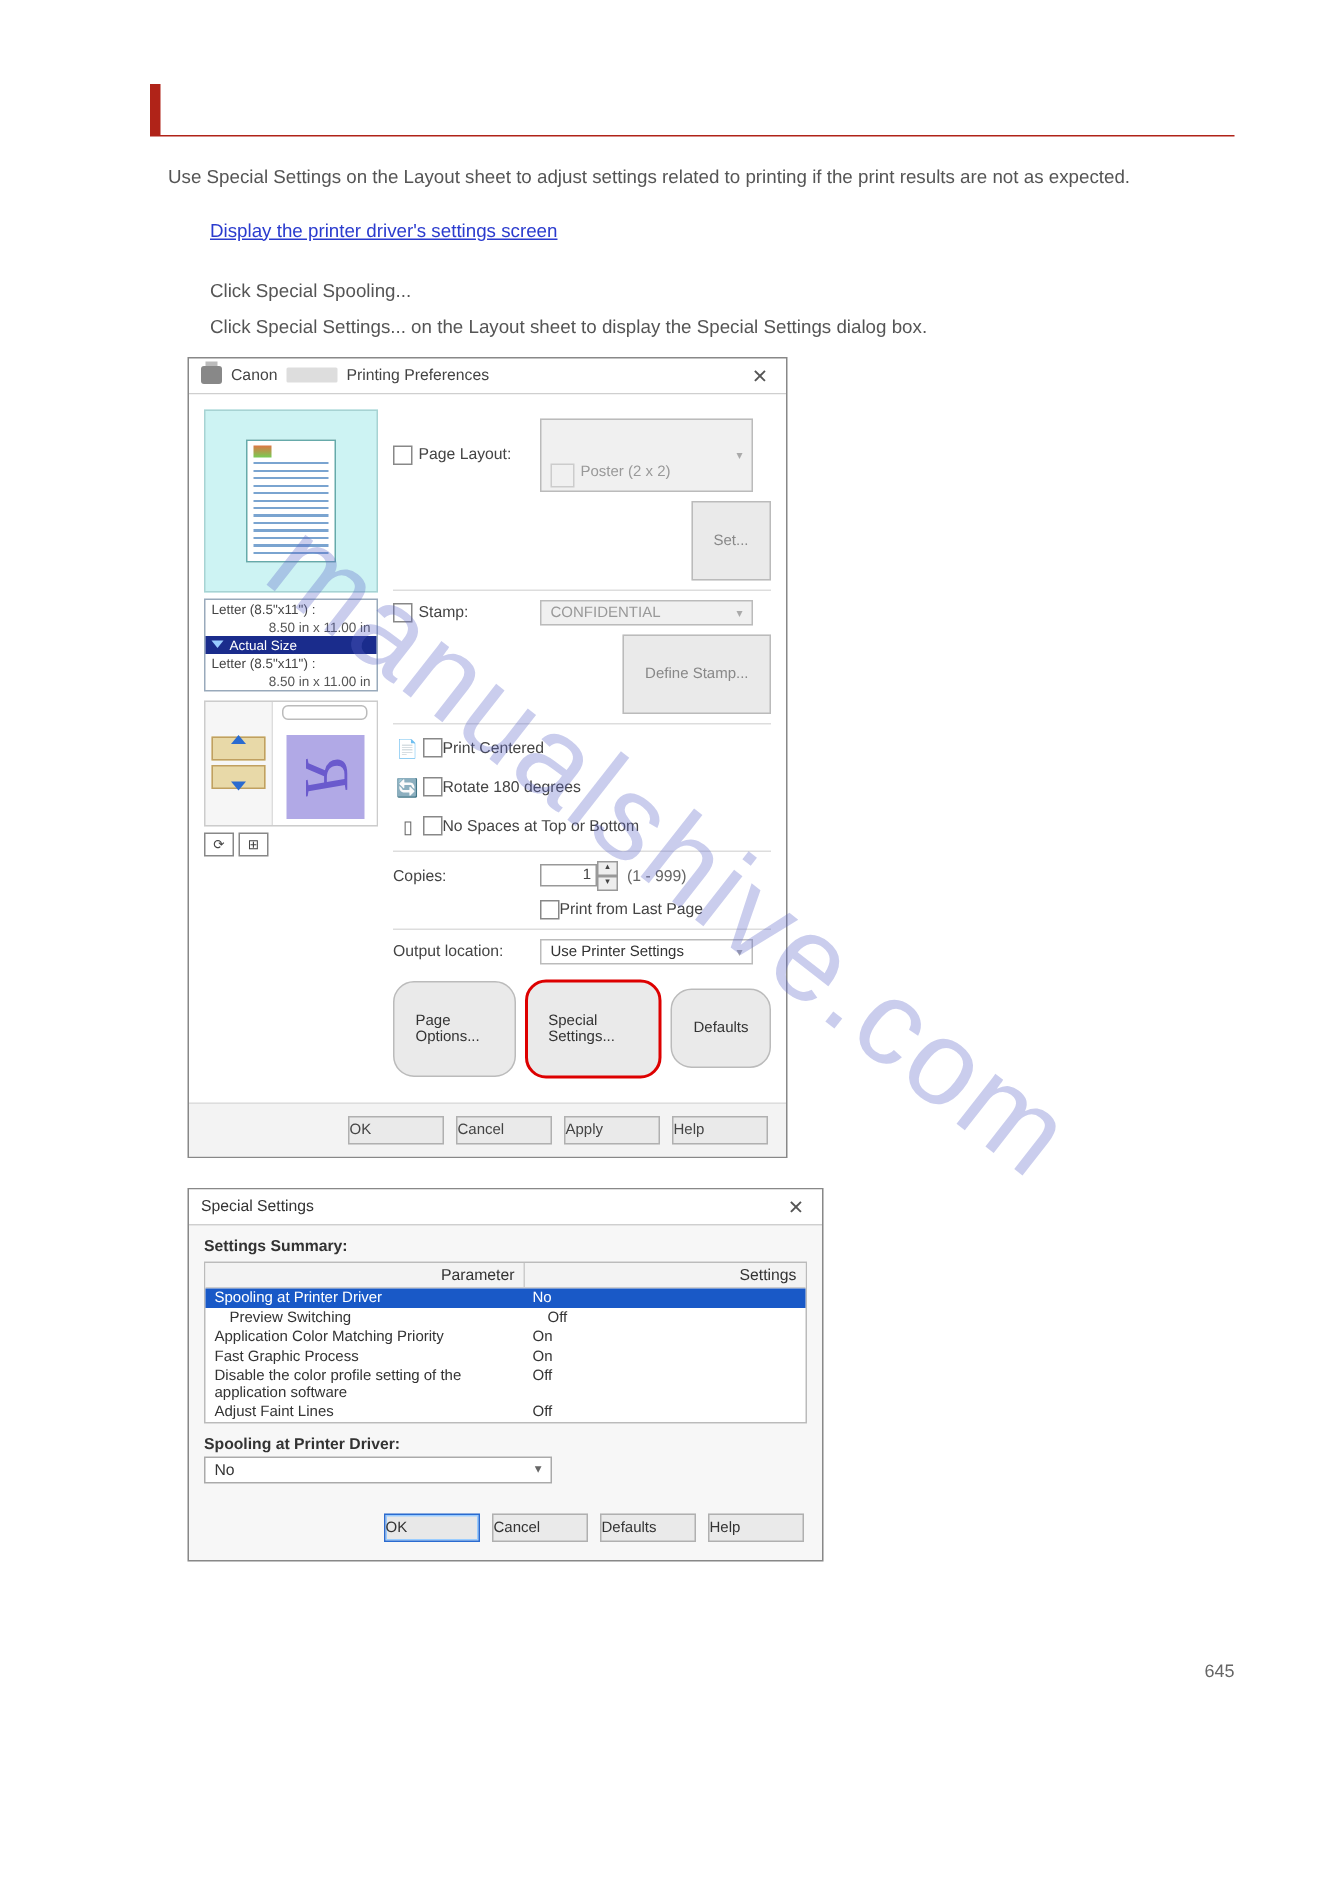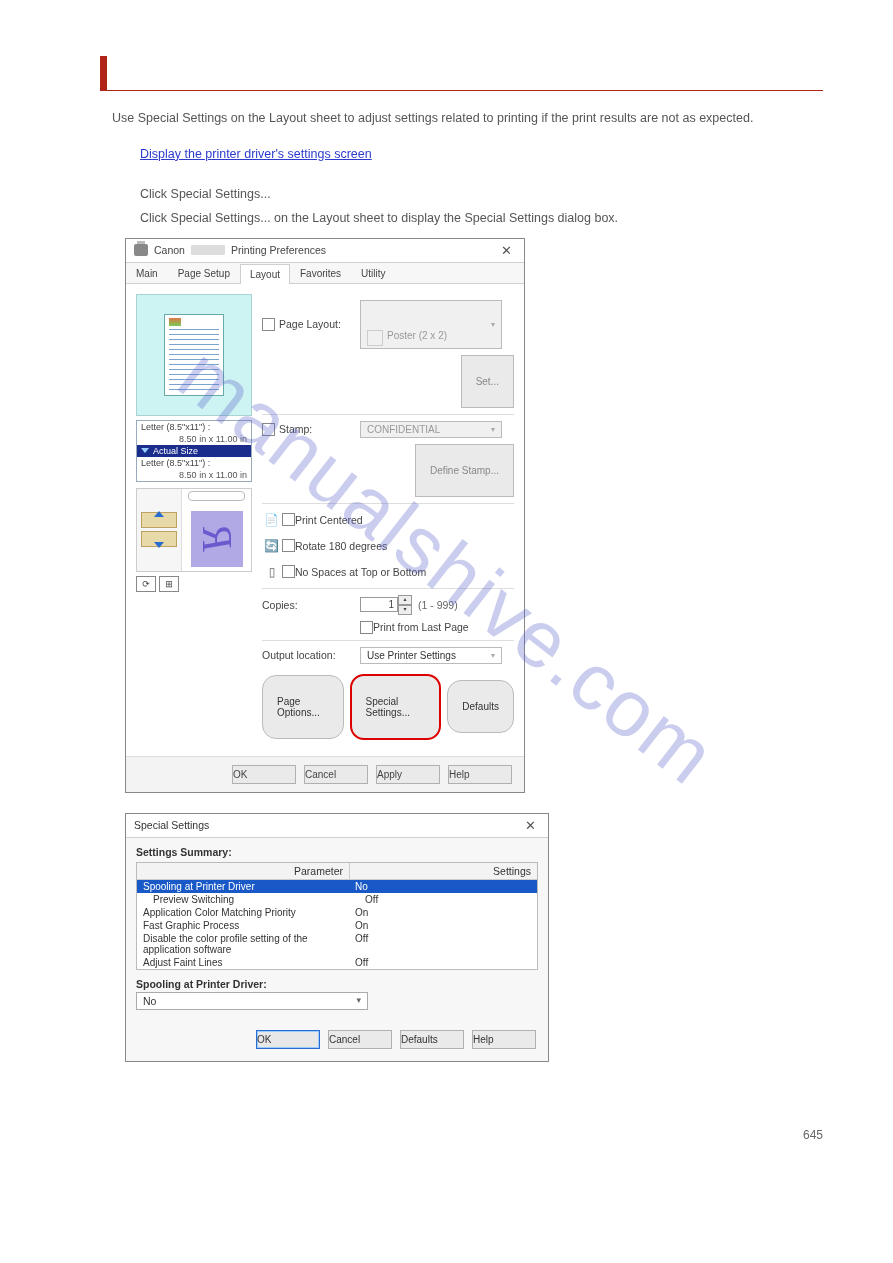--- a/index.html
+++ b/index.html
@@ -124,41 +124,34 @@
   <div class="step">
     <div class="num-col"><span class="step-num">1.</span></div>
     <div class="text-col">
       <a class="link" href="#">Display the printer driver's settings screen</a>
     </div>
   </div>
 
   <div class="step">
     <div class="num-col"><span class="step-num">2.</span></div>
     <div class="text-col">
-      <div>Click Special Settings...</div>
+      <div>Click Special Spooling...</div>
       <div class="sub">Click Special Settings... on the Layout sheet to display the Special Settings dialog box.</div>
     </div>
   </div>
 
   <div class="dialog" style="width:398px;">
     <div class="titlebar">
       <div class="t-left">
         <span class="printer-icon"></span>
         <span>Canon</span>
         <span class="obscured"></span>
         <span>Printing Preferences</span>
       </div>
       <div class="t-right">✕</div>
-    </div>
-    <div class="tabs">
-      <div class="tab">Main</div>
-      <div class="tab">Page Setup</div>
-      <div class="tab active">Layout</div>
-      <div class="tab">Favorites</div>
-      <div class="tab">Utility</div>
     </div>
     <div class="dlg-body">
       <div class="preview-col">
         <div class="preview-pane">
           <div class="doc-thumb"></div>
         </div>
         <div class="size-box">
           <div class="size-line">Letter (8.5"x11") :</div>
           <div class="size-line sub">8.50 in x 11.00 in</div>
           <div class="actual-size">

